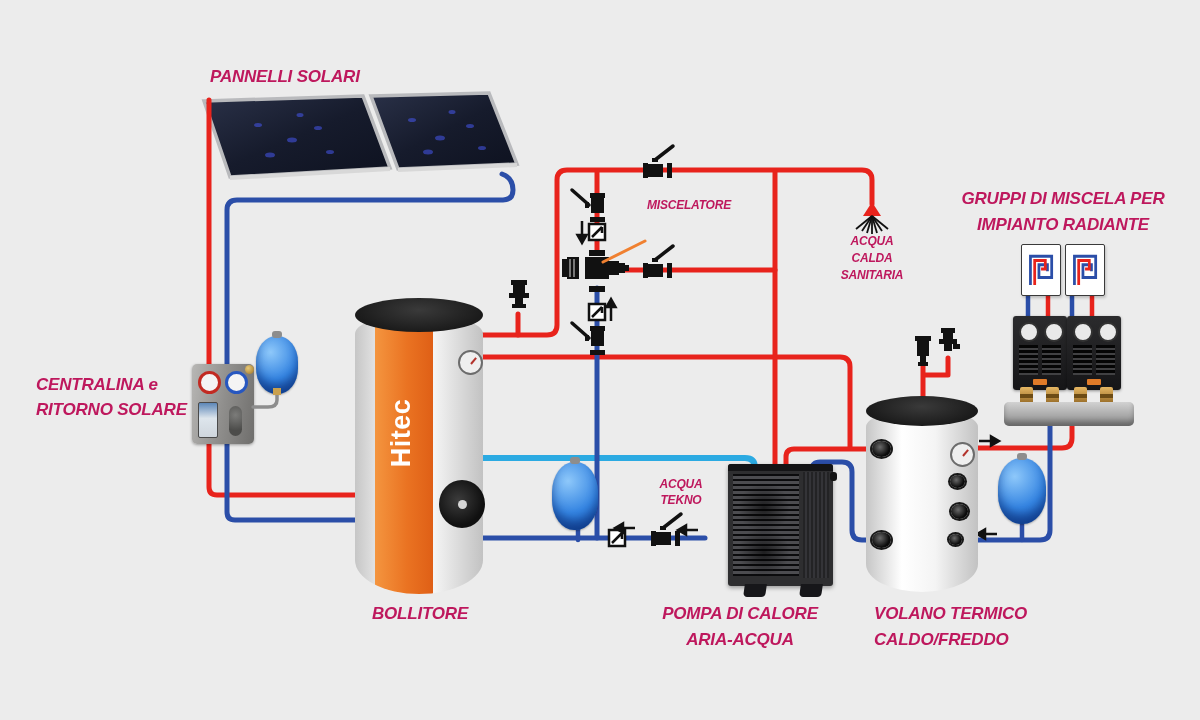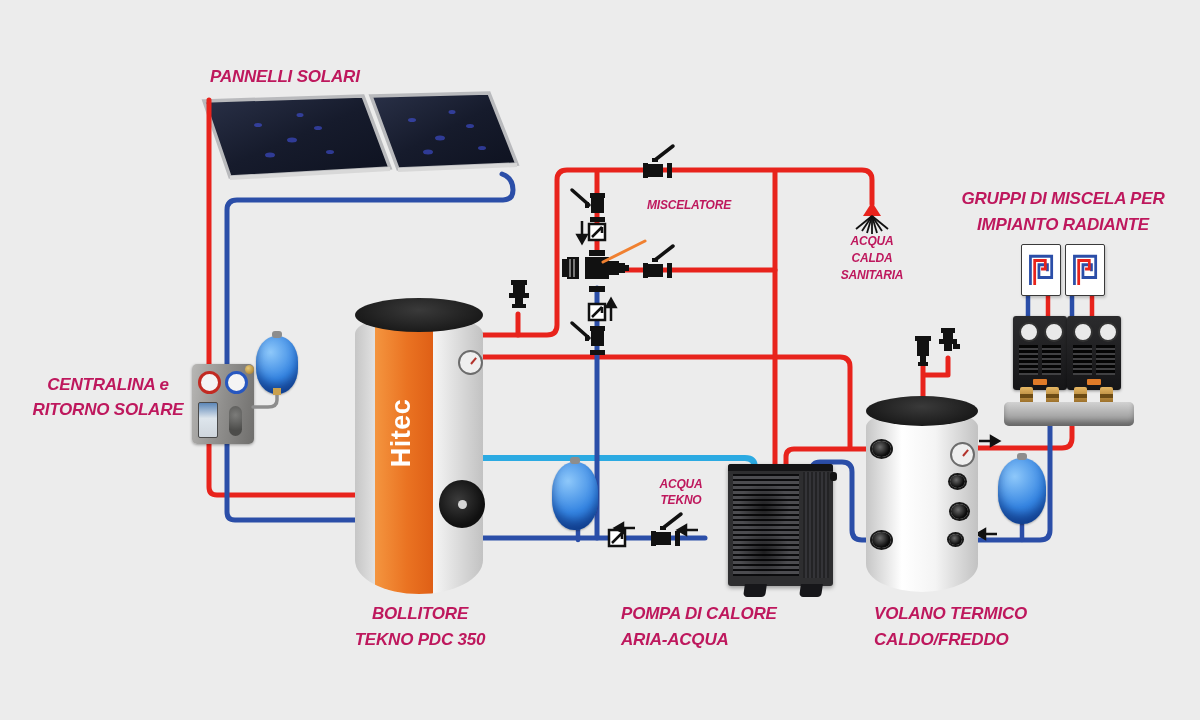--- a/index.html
+++ b/index.html
@@ -372,36 +372,35 @@
     <span>ACQUA</span>
     <span>CALDA</span>
     <span>SANITARIA</span>
   </div>
 
   <div class="lbl" style="left:948px;top:186px;width:230px;text-align:center;">
     <span>GRUPPI DI MISCELA PER</span>
     <span>IMPIANTO RADIANTE</span>
   </div>
 
-  <div class="lbl" style="left:28px;top:373px;width:160px;text-align:center;line-height:1.45;">
+  <div class="lbl" style="left:36px;top:373px;width:160px;text-align:left;line-height:1.45;">
     <span>CENTRALINA e</span>
     <span>RITORNO SOLARE</span>
   </div>
 
   <div class="lbl small" style="left:631px;top:476px;width:100px;text-align:center;line-height:1.35;">
     <span>ACQUA</span>
     <span>TEKNO</span>
   </div>
 
   <div class="lbl" style="left:320px;top:601px;width:200px;text-align:center;">
     <span>BOLLITORE</span>
-    <span>TEKNO PDC 350</span>
-  </div>
-
-  <div class="lbl" style="left:621px;top:601px;width:200px;text-align:left;">
+  </div>
+
+  <div class="lbl" style="left:640px;top:601px;width:200px;text-align:center;">
     <span>POMPA DI CALORE</span>
     <span>ARIA-ACQUA</span>
   </div>
 
   <div class="lbl" style="left:874px;top:601px;width:220px;text-align:left;">
     <span>VOLANO TERMICO</span>
     <span>CALDO/FREDDO</span>
   </div>
 
 </div>

